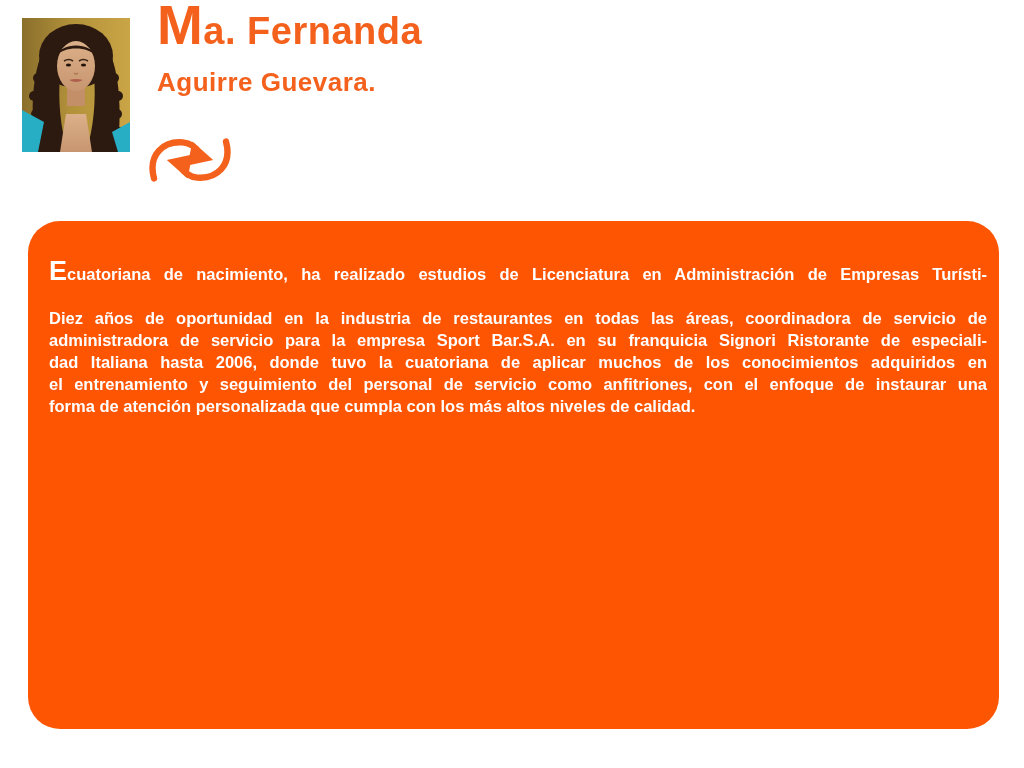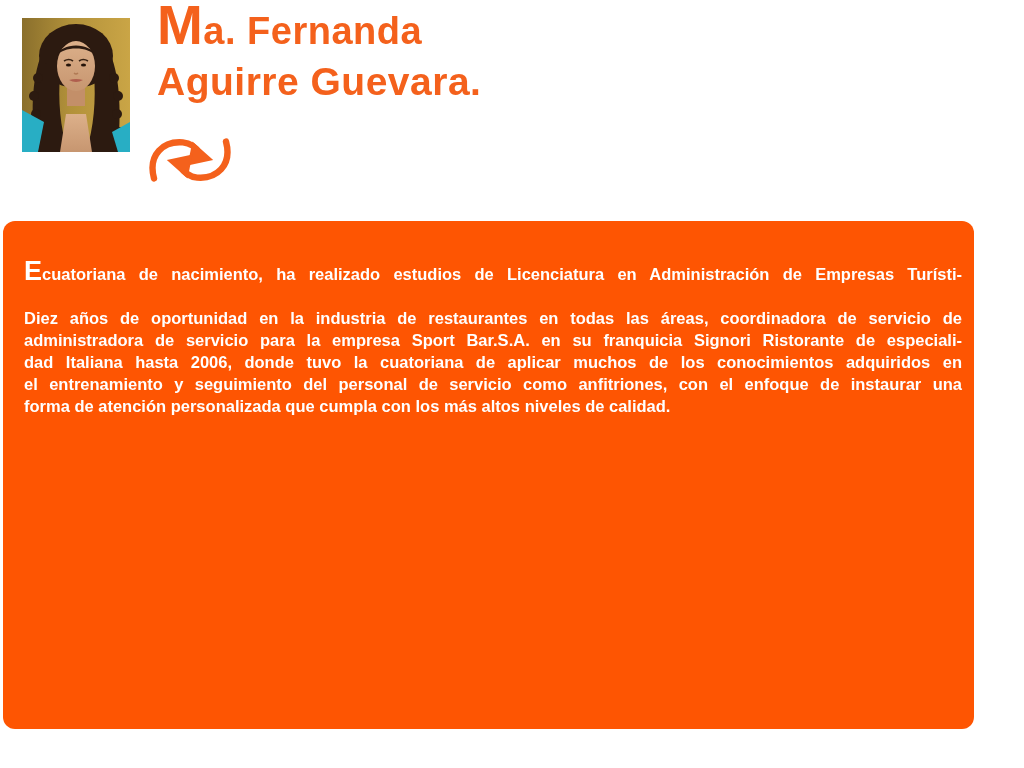--- a/index.html
+++ b/index.html
@@ -21,28 +21,28 @@
   }
   .title{
     position:absolute;left:146px;top:6px;
     color:var(--title_orange,#F4611C);
     font-weight:bold;
     letter-spacing:.5px;
     margin-left:11px;
   }
   .title-line1{font-size:38px;line-height:50px;white-space:nowrap;}
   .title-line1 .bigcap{font-size:55px;line-height:0;}
-  .title-line2{font-size:39px;line-height:52px;white-space:nowrap;}
+  .title-line2{font-size:26px;line-height:52px;white-space:nowrap;}
   .swirl{
     position:absolute;left:146px;top:131px;width:88px;height:58px;
   }
   .card{
-    position:absolute;left:3px;top:221px;width:971px;height:508px;
+    position:absolute;left:28px;top:221px;width:971px;height:508px;
     background:var(--box_orange,#FE5502);
-    border-radius:12px;
+    border-radius:32px;
   }
   .card-text{
     padding:42px 12px 0 21px;
     color:var(--text_white,#FFFFFF);
     font-weight:bold;
     font-size:16.5px;
     line-height:22px;
   }
   .para{margin-bottom:22px;}
   .line{

